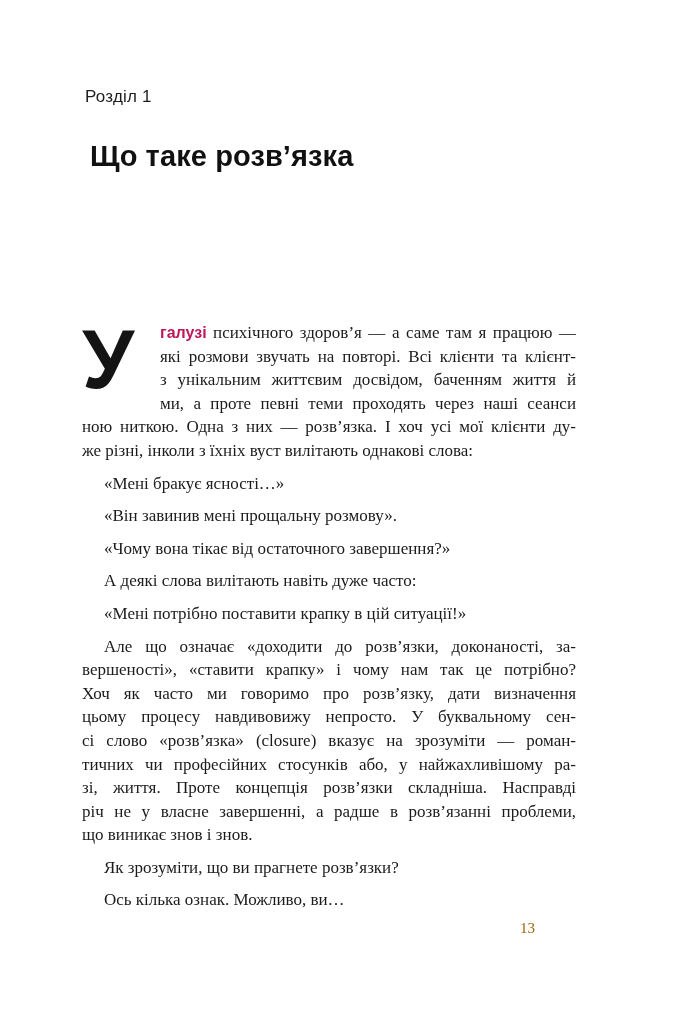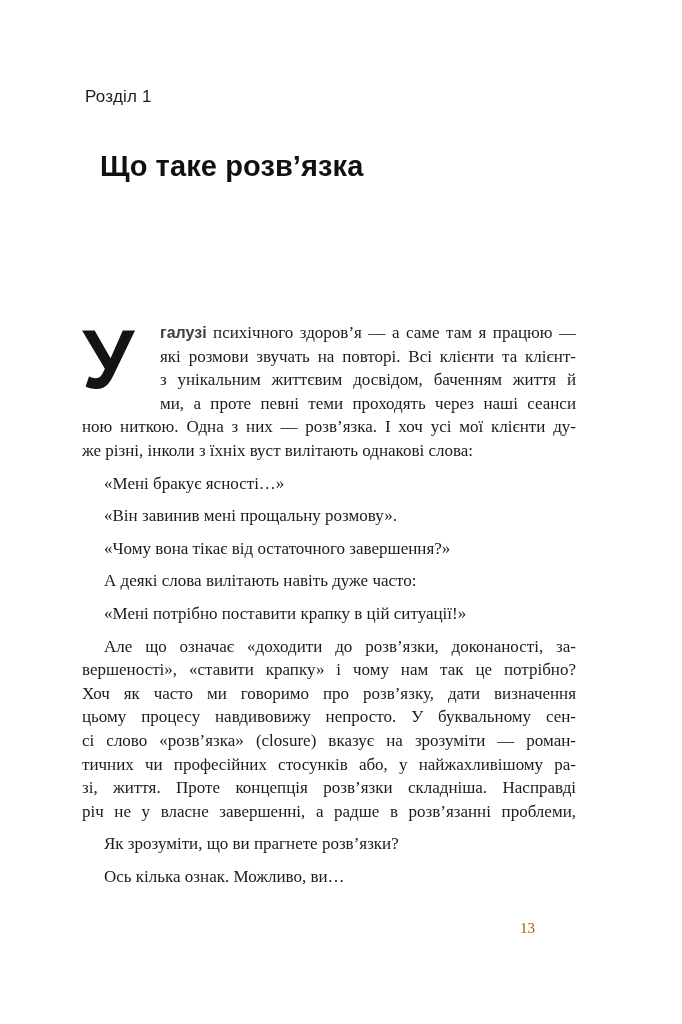--- a/index.html
+++ b/index.html
@@ -20,21 +20,21 @@
     left: 85px;
     top: 87px;
     font: 400 17px/1.2 "Liberation Sans", sans-serif;
     color: #1d1d1d;
     letter-spacing: 0.2px;
   }
   .title {
     position: absolute;
     left: 84px;
     top: 133px;
-    margin: 16px;
+    margin: 6px;
     font: 700 29px/1.2 "Liberation Sans", sans-serif;
     color: #111111;
     letter-spacing: 0.1px;
   }
   .body-text {
     position: absolute;
     left: 82px;
     top: 321px;
     width: 494px;
     font-family: "Liberation Serif", "DejaVu Serif", serif;
@@ -47,21 +47,21 @@
     width: 64px;
     height: 70px;
     margin-right: 14px;
     padding-top: 3px;
     font: 700 84px/70px "Liberation Sans", sans-serif;
     color: #141414;
     text-align: left;
   }
   .lead {
     font: 700 16px/1 "Liberation Sans", sans-serif;
-    color: #404040;
+    color: #be185d;
   }
   .ln {
     height: 23.6px;
     overflow: hidden;
     text-align: left;
   }
   .ln.j {
     text-align: justify;
     text-align-last: justify;
   }
@@ -97,17 +97,18 @@
       <div class="ln ind">А деякі слова вилітають навіть дуже часто:</div>
       <div class="ln ind">«Мені потрібно поставити крапку в цій ситуації!»</div>
       <div class="ln j ind">Але що означає «доходити до розв’язки, доконаності, за-</div>
       <div class="ln j">вершеності», «ставити крапку» і чому нам так це потрібно?</div>
       <div class="ln j">Хоч як часто ми говоримо про розв’язку, дати визначення</div>
       <div class="ln j">цьому процесу навдивовижу непросто. У буквальному сен-</div>
       <div class="ln j">сі слово «розв’язка» (closure) вказує на зрозуміти — роман-</div>
       <div class="ln j">тичних чи професійних стосунків або, у найжахливішому ра-</div>
       <div class="ln j">зі, життя. Проте концепція розв’язки складніша. Насправді</div>
       <div class="ln j">річ не у власне завершенні, а радше в розв’язанні проблеми,</div>
+      <div class="ln">що виникає знов і знов.</div>
       <div class="ln ind">Як зрозуміти, що ви прагнете розв’язки?</div>
       <div class="ln ind">Ось кілька ознак. Можливо, ви…</div>
     </div>
   <div class="folio">13</div>
 </div>
 
 </body></html>

